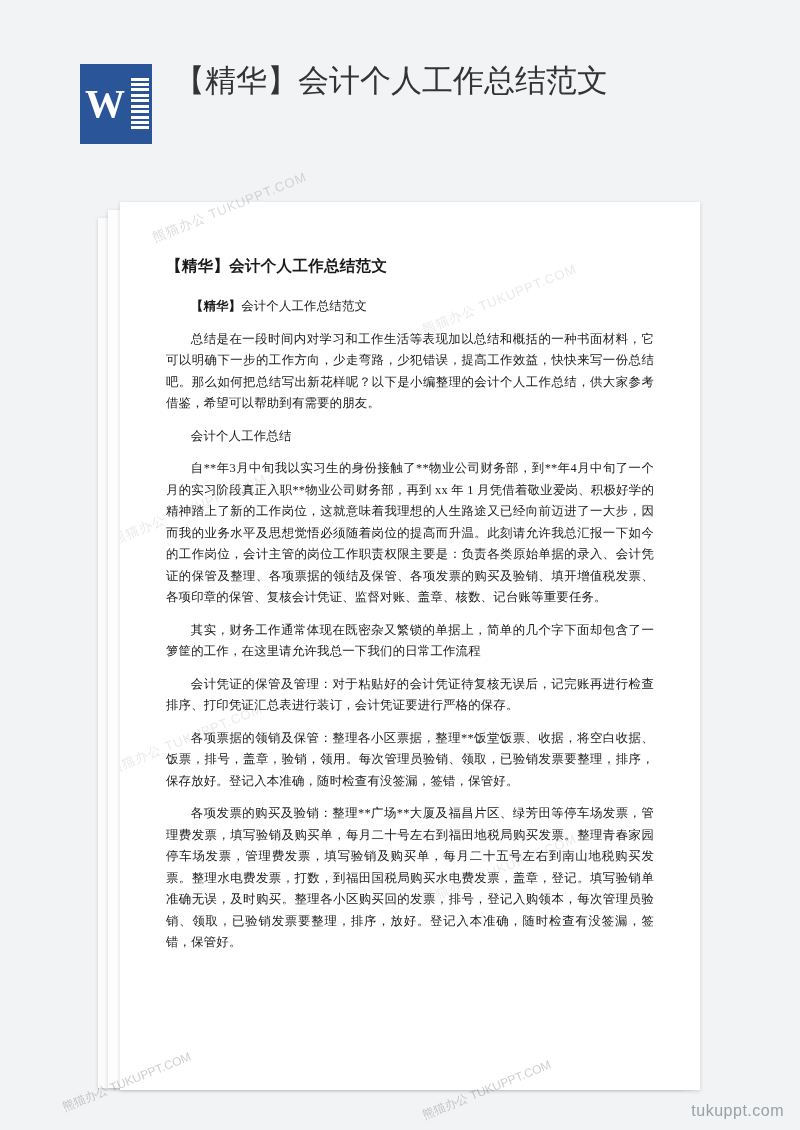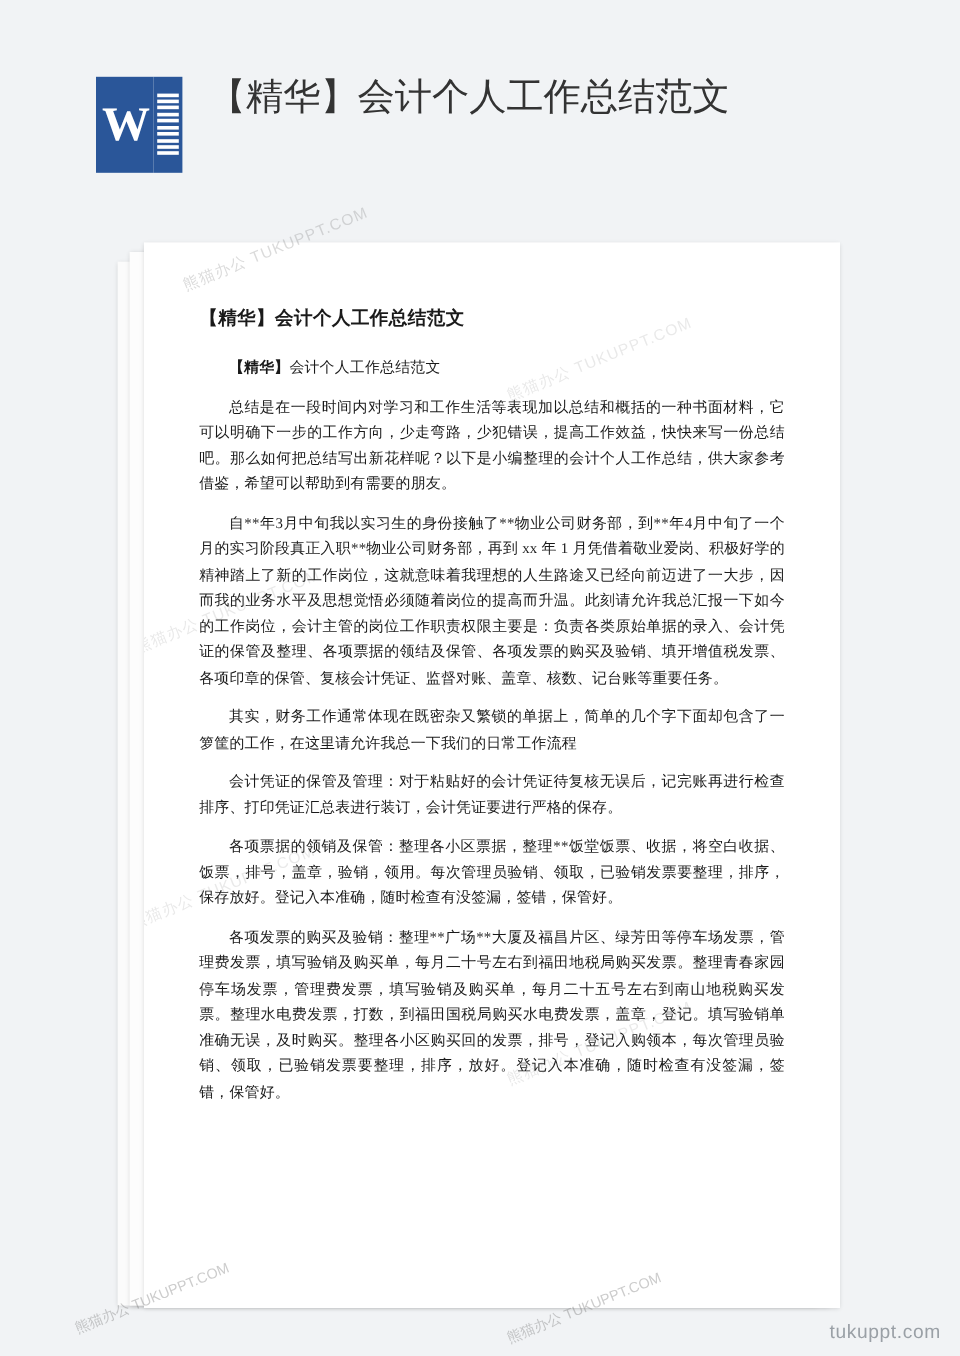--- a/index.html
+++ b/index.html
@@ -227,20 +227,21 @@
     <div class="sheet sheet-back2"></div>
     <div class="sheet sheet-back1"></div>
     <div class="sheet sheet-main">
 
       <div class="page-content">
         <div class="page-title">【精华】会计个人工作总结范文</div>
 
         <p class="para indent bold-lead"><b>【精华】</b><span>会计个人工作总结范文</span></p>
 
         <p class="para indent">总结是在一段时间内对学习和工作生活等表现加以总结和概括的一种书面材料，它可以明确下一步的工作方向，少走弯路，少犯错误，提高工作效益，快快来写一份总结吧。那么如何把总结写出新花样呢？以下是小编整理的会计个人工作总结，供大家参考借鉴，希望可以帮助到有需要的朋友。</p>
+        <p class="para indent">会计个人工作总结</p>
         <p class="para indent">自**年3月中旬我以实习生的身份接触了**物业公司财务部，到**年4月中旬了一个月的实习阶段真正入职**物业公司财务部，再到 xx 年 1 月凭借着敬业爱岗、积极好学的精神踏上了新的工作岗位，这就意味着我理想的人生路途又已经向前迈进了一大步，因而我的业务水平及思想觉悟必须随着岗位的提高而升温。此刻请允许我总汇报一下如今的工作岗位，会计主管的岗位工作职责权限主要是：负责各类原始单据的录入、会计凭证的保管及整理、各项票据的领结及保管、各项发票的购买及验销、填开增值税发票、各项印章的保管、复核会计凭证、监督对账、盖章、核数、记台账等重要任务。</p>
         <p class="para indent">其实，财务工作通常体现在既密杂又繁锁的单据上，简单的几个字下面却包含了一箩筐的工作，在这里请允许我总一下我们的日常工作流程</p>
         <p class="para indent">会计凭证的保管及管理：对于粘贴好的会计凭证待复核无误后，记完账再进行检查排序、打印凭证汇总表进行装订，会计凭证要进行严格的保存。</p>
         <p class="para indent">各项票据的领销及保管：整理各小区票据，整理**饭堂饭票、收据，将空白收据、饭票，排号，盖章，验销，领用。每次管理员验销、领取，已验销发票要整理，排序，保存放好。登记入本准确，随时检查有没签漏，签错，保管好。</p>
         <p class="para indent">各项发票的购买及验销：整理**广场**大厦及福昌片区、绿芳田等停车场发票，管理费发票，填写验销及购买单，每月二十号左右到福田地税局购买发票。整理青春家园停车场发票，管理费发票，填写验销及购买单，每月二十五号左右到南山地税购买发票。整理水电费发票，打数，到福田国税局购买水电费发票，盖章，登记。填写验销单准确无误，及时购买。整理各小区购买回的发票，排号，登记入购领本，每次管理员验销、领取，已验销发票要整理，排序，放好。登记入本准确，随时检查有没签漏，签错，保管好。</p>
       </div>
 
       <div class="wm" style="left: -10px; top: 330px;">熊猫办公 TUKUPPT.COM</div>
       <div class="wm" style="left: -14px; top: 560px;">熊猫办公 TUKUPPT.COM</div>
       <div class="wm" style="left: 300px; top: 120px;">熊猫办公 TUKUPPT.COM</div>

